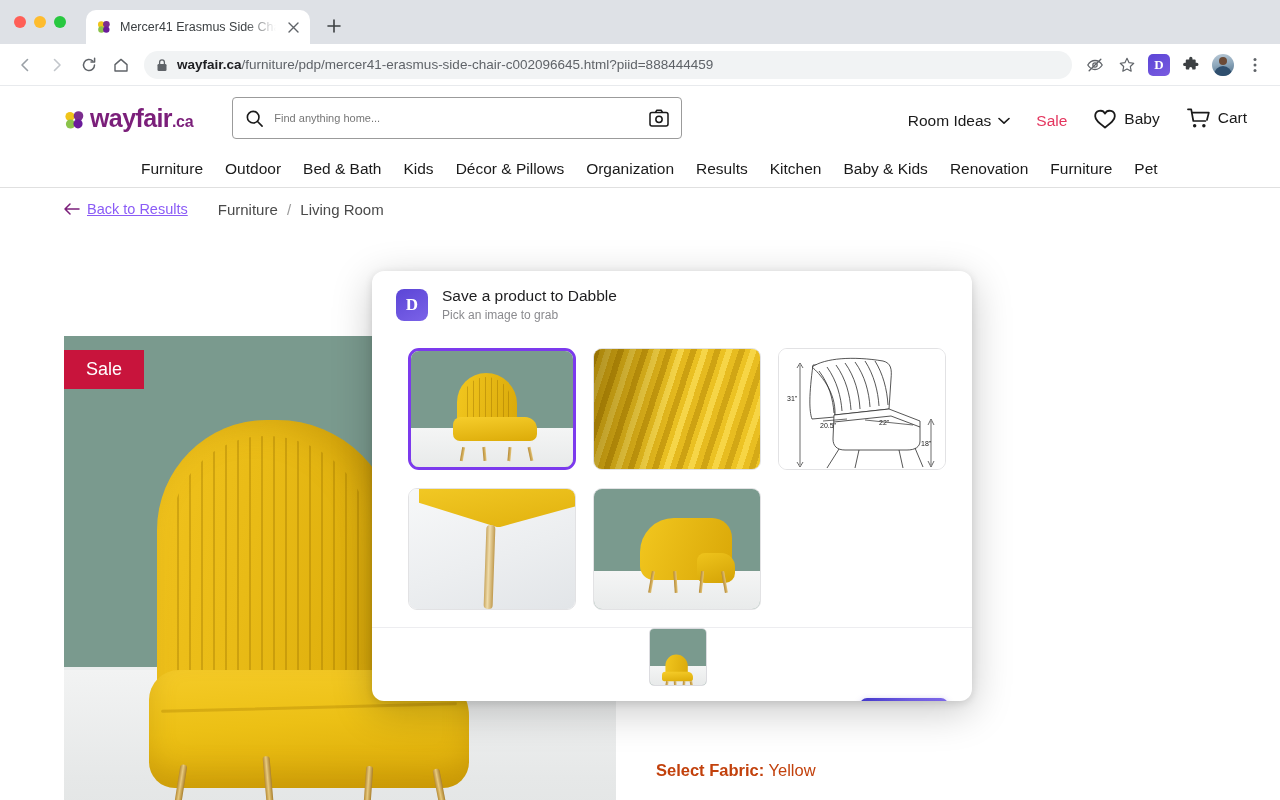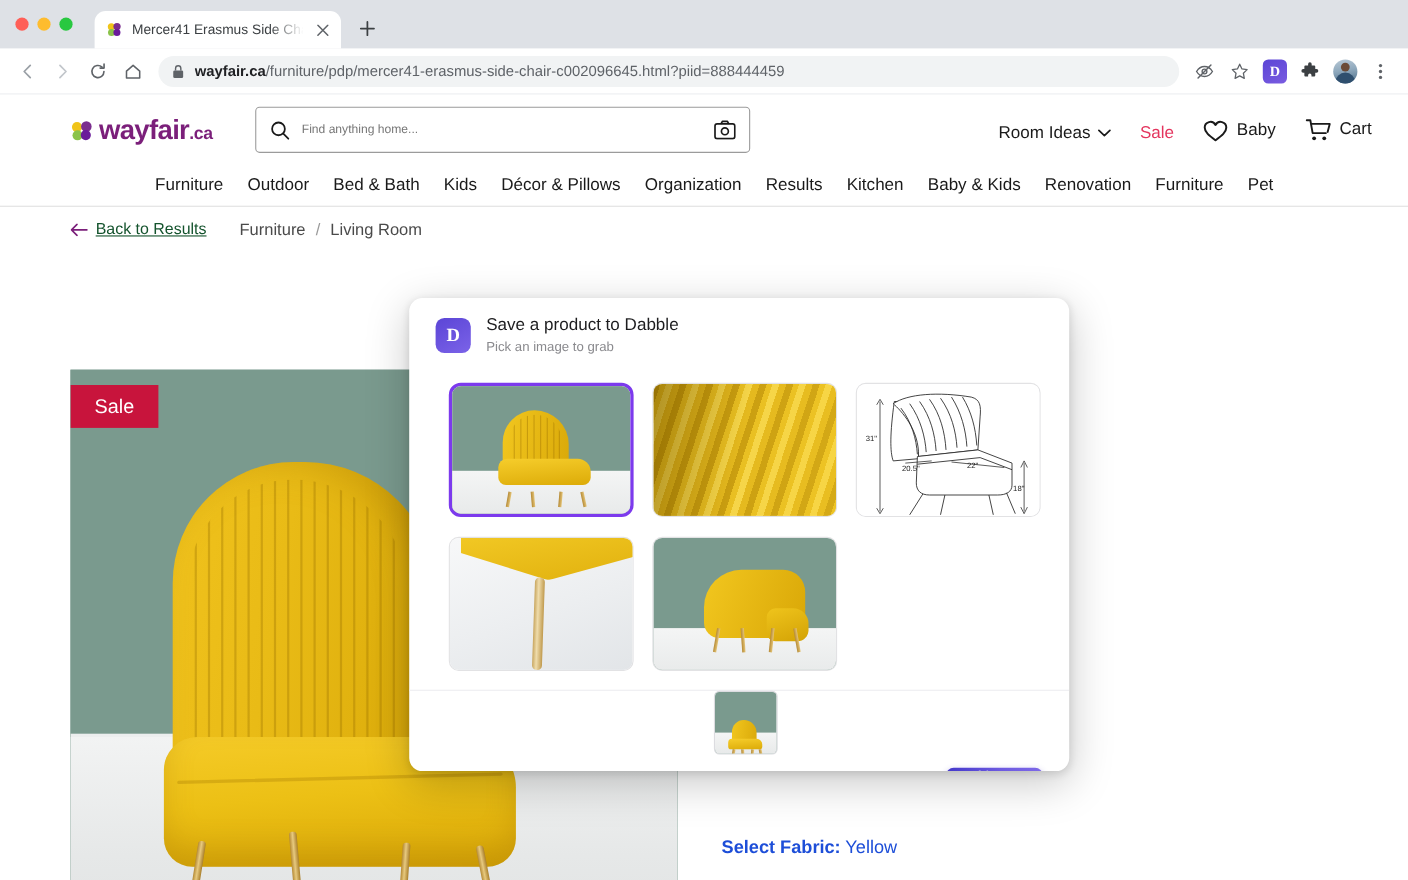--- a/index.html
+++ b/index.html
@@ -121,21 +121,21 @@
     height: 38px; display:flex; align-items:center; gap: 0;
     padding-left: 130px; border-bottom: 1px solid #e0e0e0;
   }
   .wf-nav a { font-size: 15.5px; color:#1a1a1a; padding: 0 11px; white-space:nowrap; }
 
   .breadcrumb-row {
     height: 42px; display:flex; align-items:center; padding-left: 64px; gap: 0;
     font-size: 14.5px;
   }
   .back-results {
-    color:#14532d; text-decoration: underline; display:flex; align-items:center; gap:7px;
+    color:#8b5cf6; text-decoration: underline; display:flex; align-items:center; gap:7px;
     white-space:nowrap;
   }
   .crumbs { margin-left: 30px; color:#4a4a4a; font-size: 15px; white-space:nowrap; }
   .crumbs .sep { color:#9a9a9a; padding: 0 5px; }
   .sku-tail {
     position:absolute; left: 930px; top: 198px; font-size: 15px; color:#3a3a3a;
   }
 
   
   .hero {
@@ -188,21 +188,21 @@
   }
   .leg.l1 { left: 24px; height: 96px; transform: rotate(9deg); }
   .leg.l2 { left: 118px; height: 104px; transform: rotate(-5deg); }
   .leg.l3 { left: 214px; height: 94px; transform: rotate(4deg); }
   .leg.l4 { left: 292px; height: 92px; transform: rotate(-11deg); }
   .financing {
     position:absolute; left: 920px; top: 503px; font-size: 15px;
     color:#7b1f7a; text-decoration: underline; white-space:nowrap;
   }
   .fabric-label {
-    position:absolute; left: 656px; top: 675px; font-size: 16.5px; color:#1d4ed8;
+    position:absolute; left: 656px; top: 675px; font-size: 16.5px; color:#c2410c;
   }
   .fabric-label b { font-weight: 700; }
 
   
   .overlay-modal {
     position: absolute; left: 372px; top: 185px; width: 600px; height: 430px;
     background: #fff; border-radius: 12px;
     box-shadow: 0 10px 40px rgba(0,0,0,.22), 0 2px 8px rgba(0,0,0,.12);
     display: flex; flex-direction: column; z-index: 50; overflow: hidden;
   }

